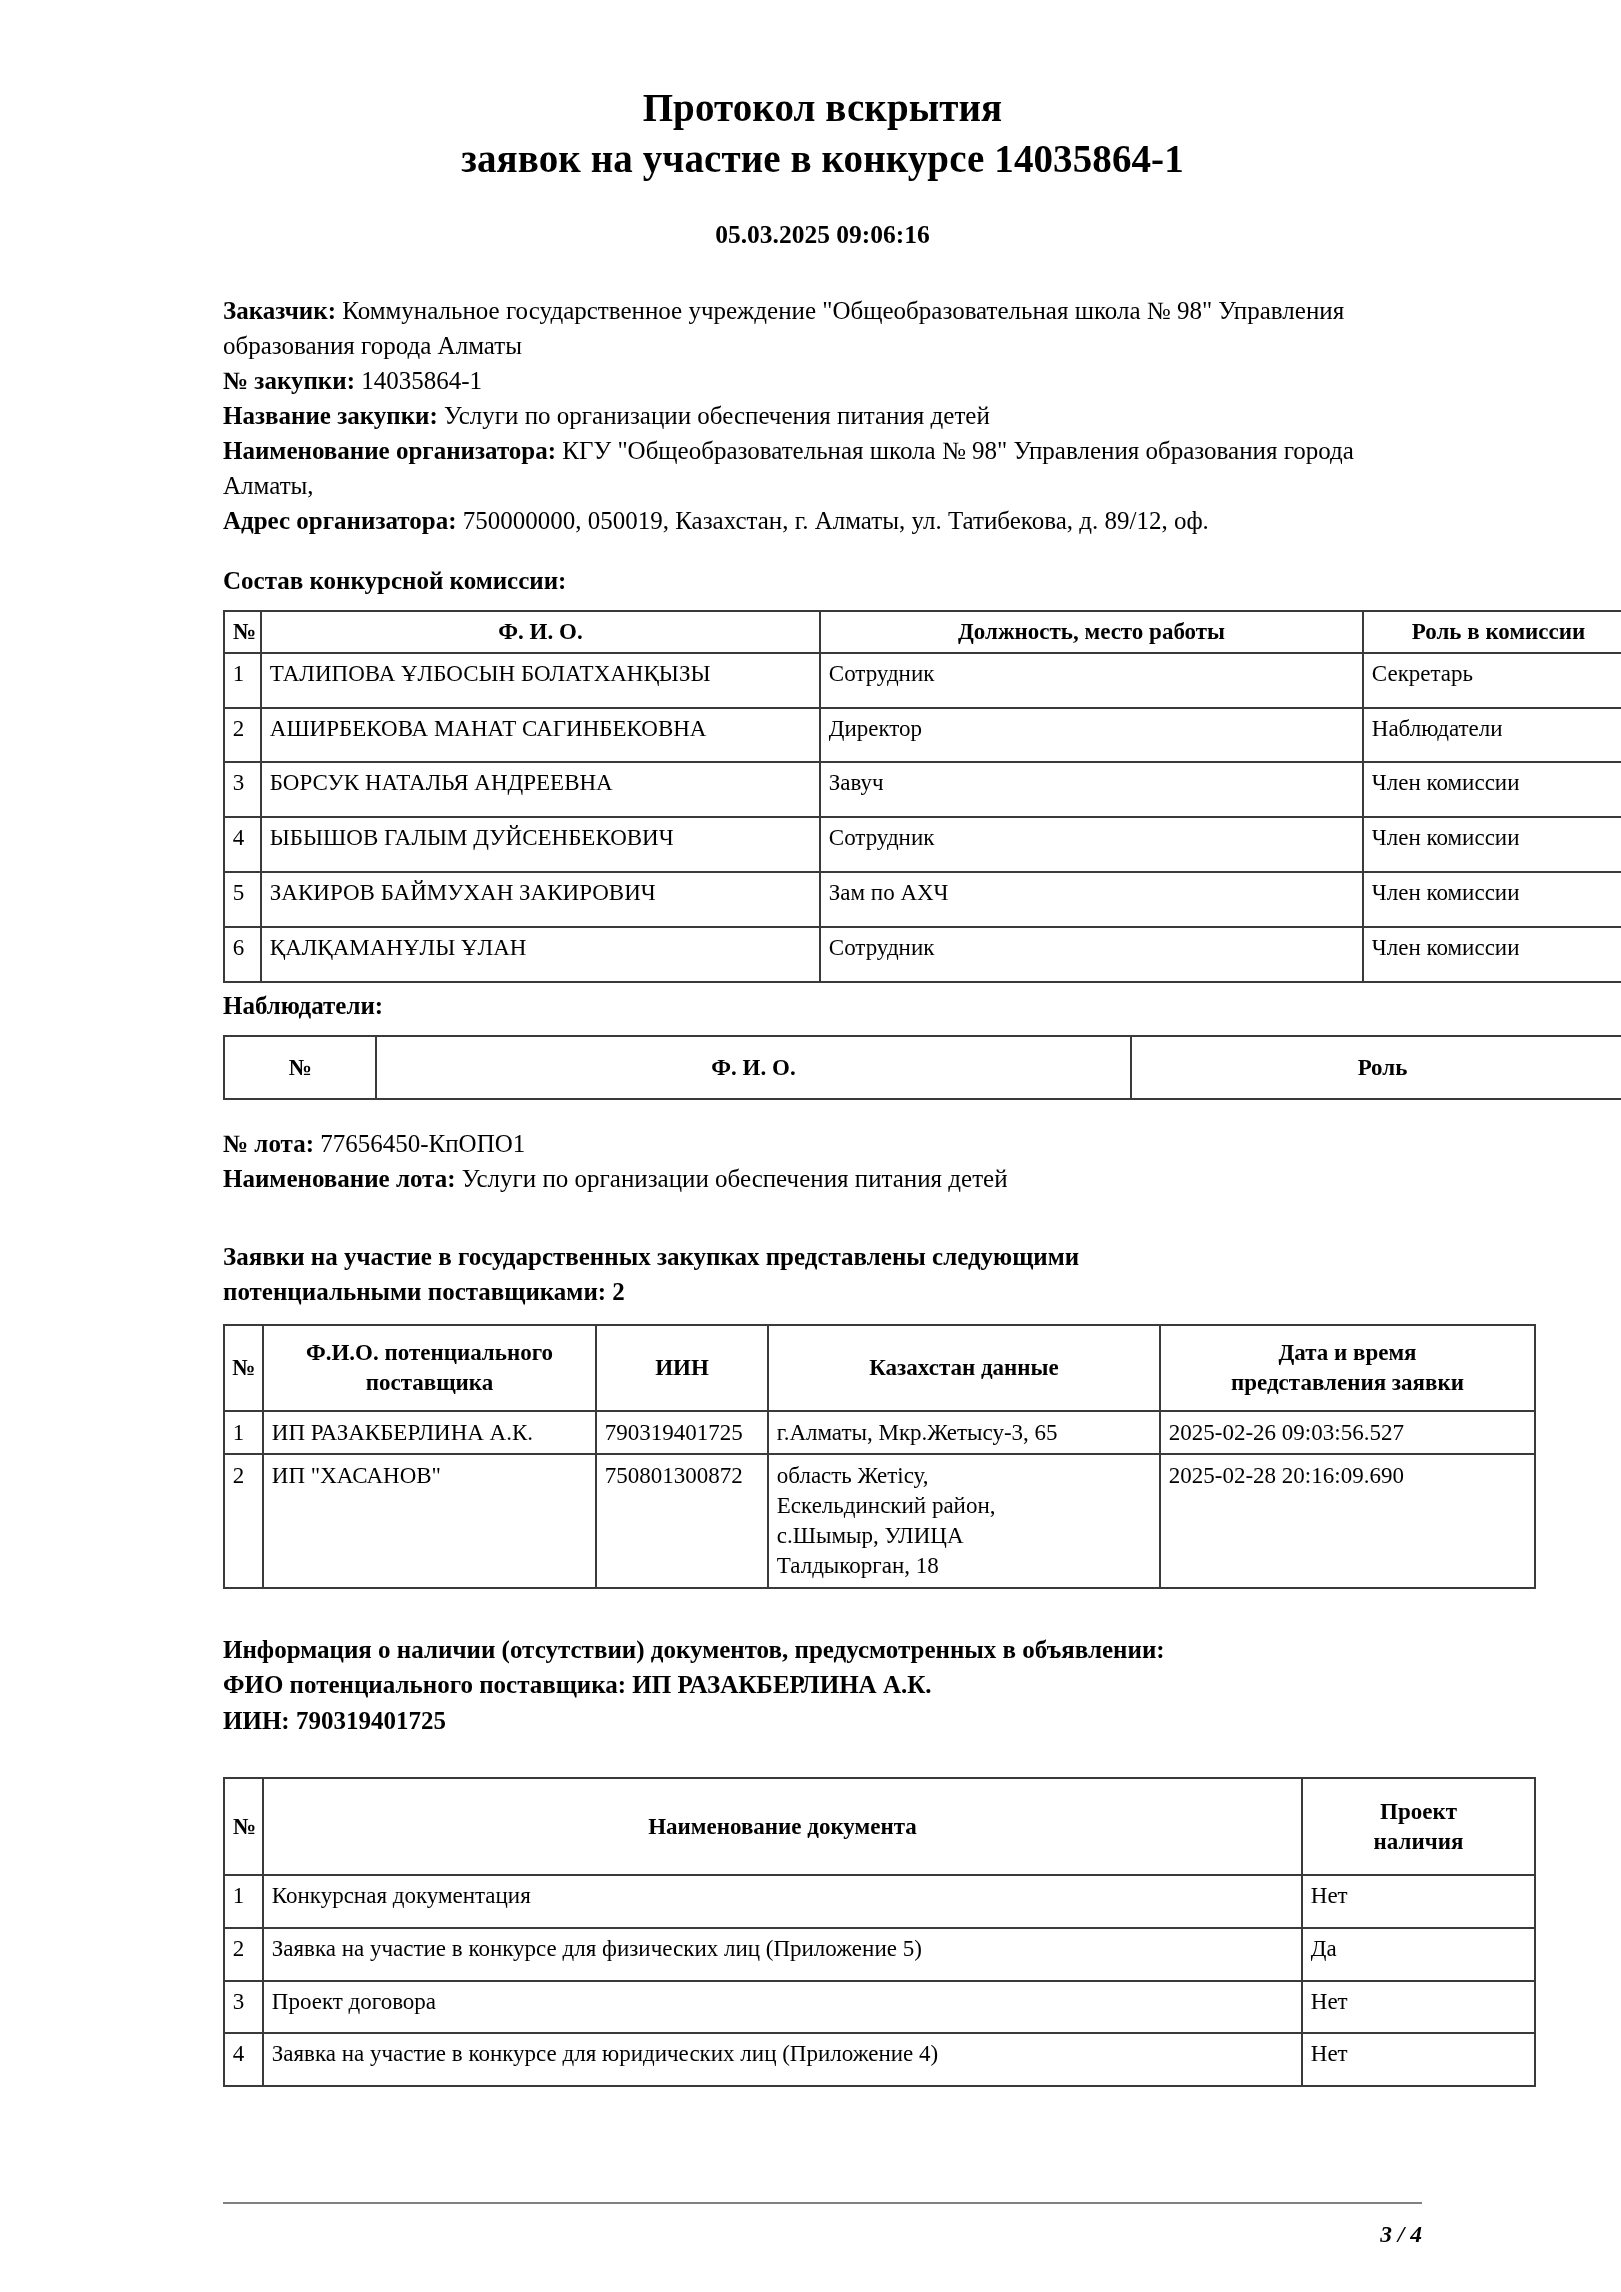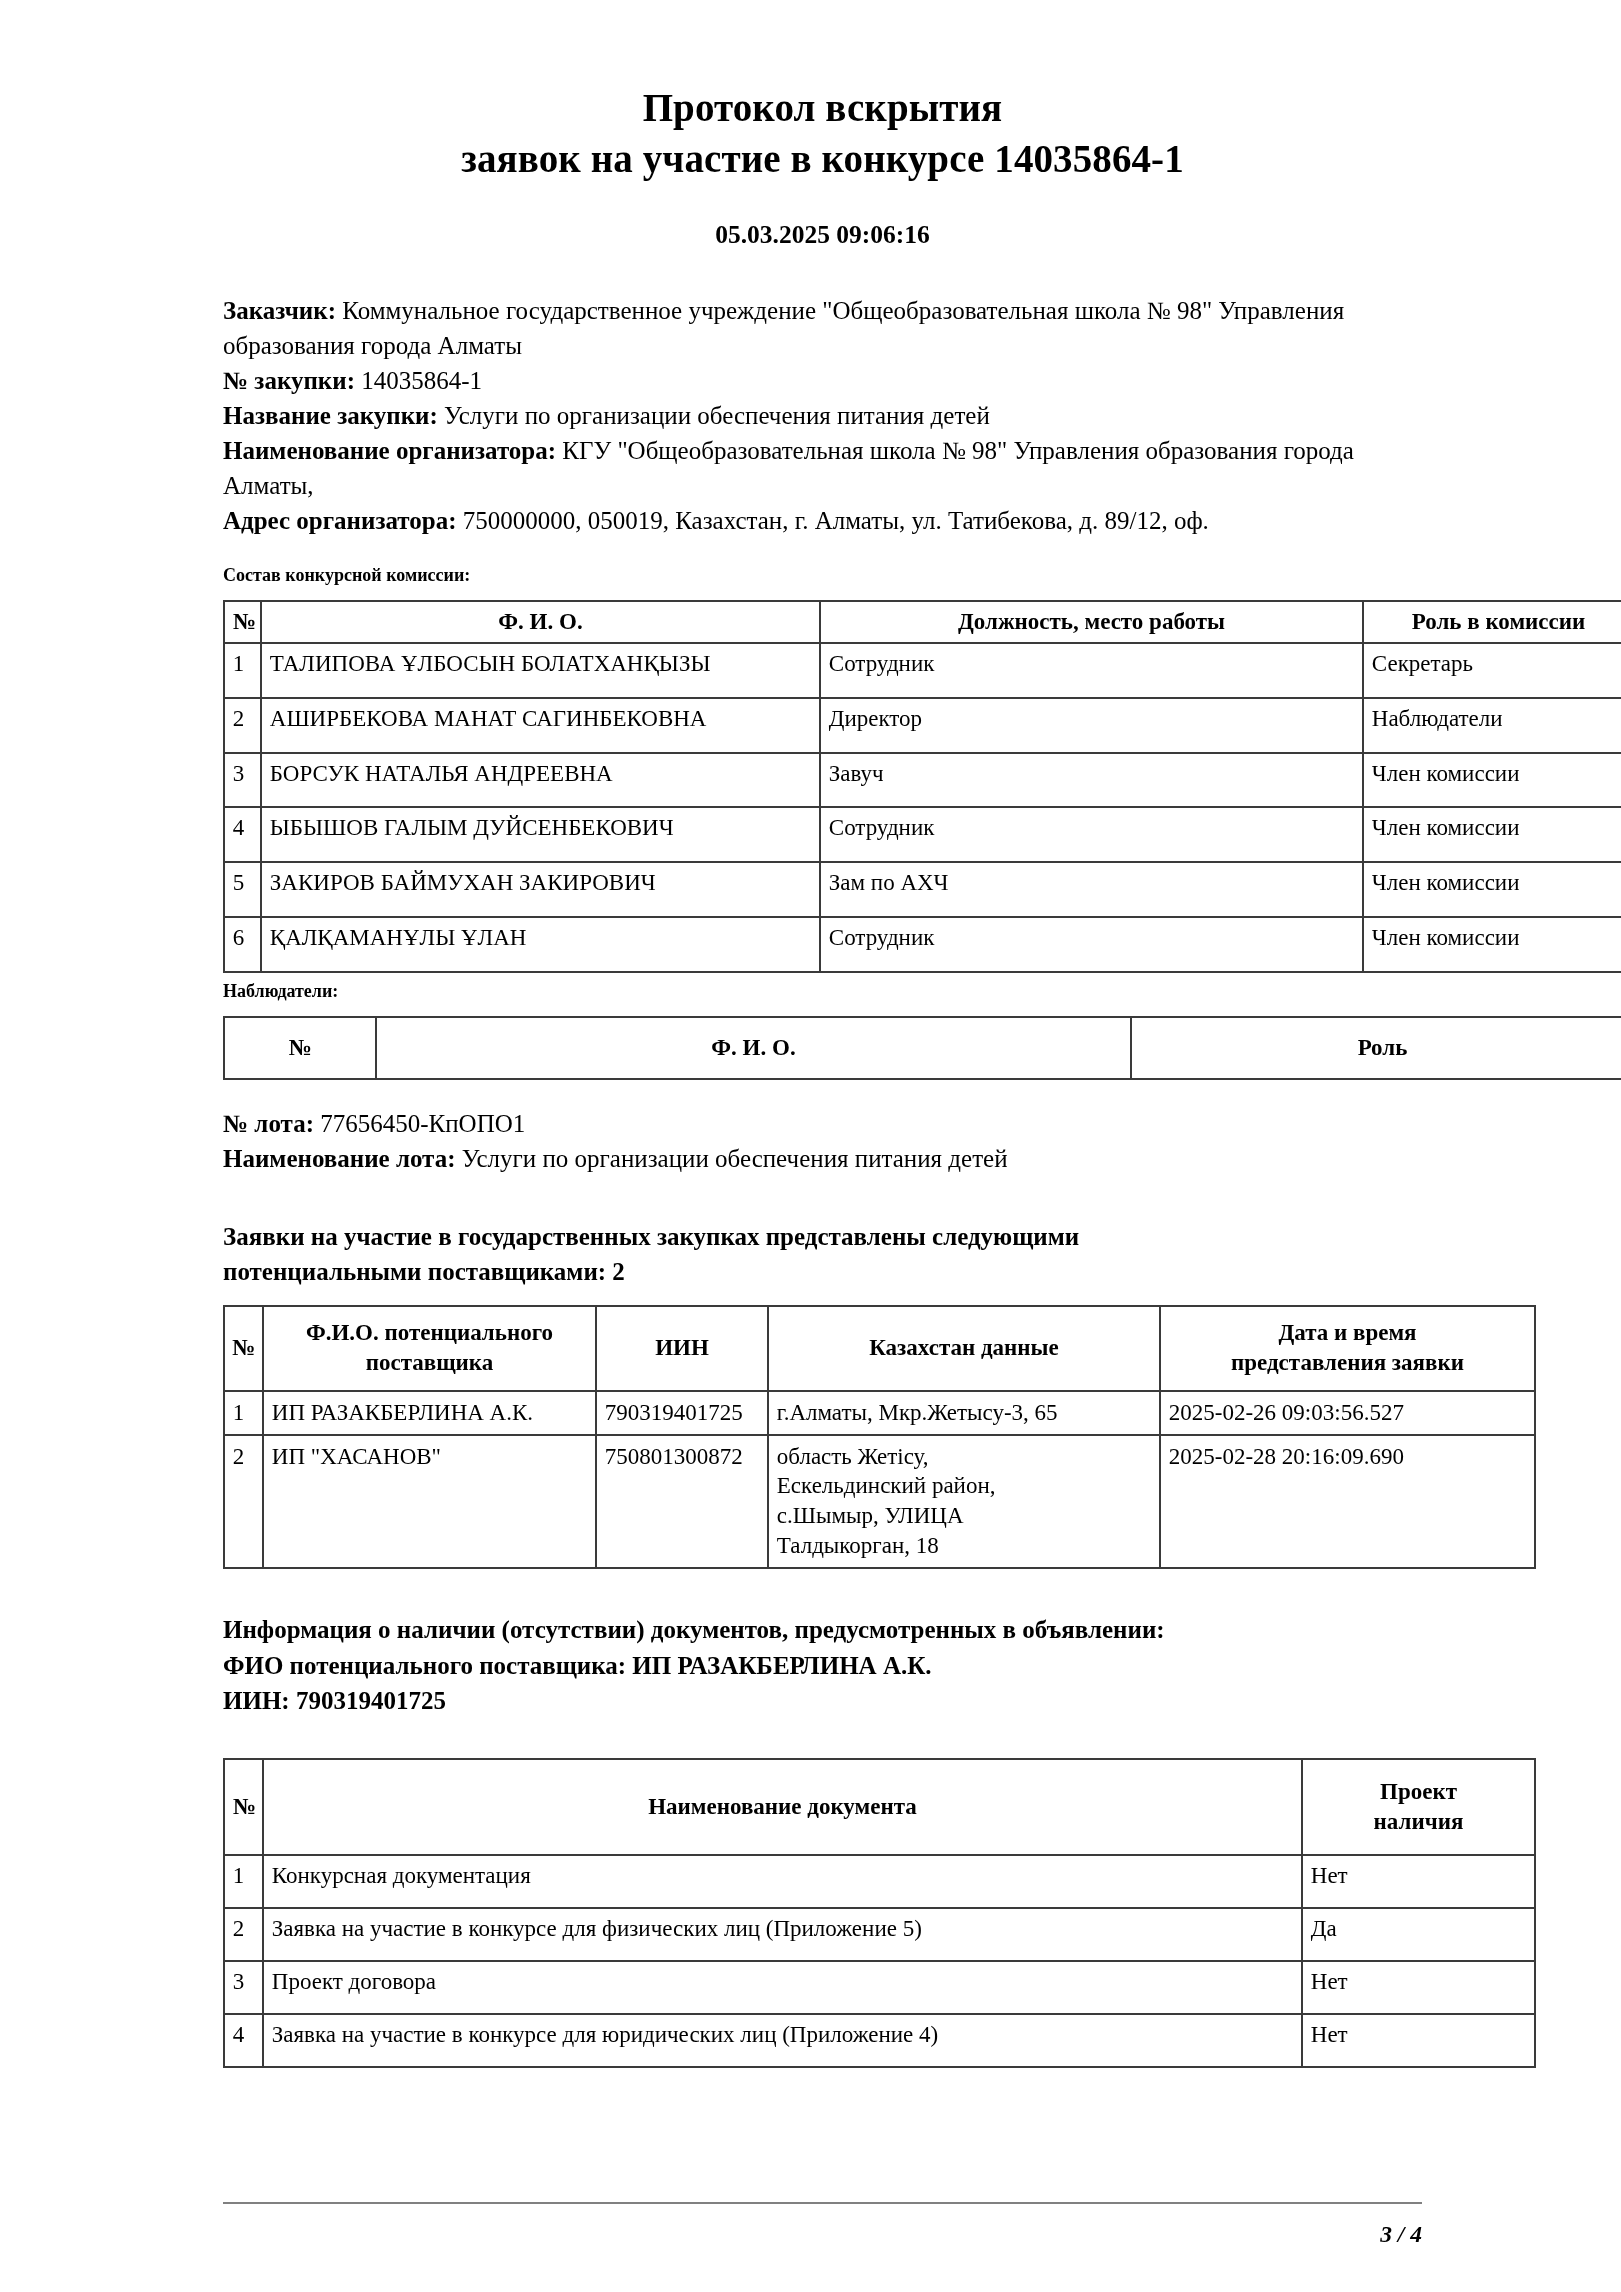--- a/index.html
+++ b/index.html
@@ -46,21 +46,21 @@
     margin-top: 43px;
     font-size: 25px;
     line-height: 1.40;
   }
   .info-line { margin: 0; }
   .info-line b { font-weight: bold; }
 
   
   .section-heading {
     font-weight: bold;
-    font-size: 18px;
+    font-size: 25px;
     margin: 0;
     line-height: 1.40;
   }
   .sh-commission { margin-top: 25.5px; margin-bottom: 11.8px; }
   .sh-observers  { margin-top: 5.9px; margin-bottom: 11.8px; }
 
   
   table.doc-table {
     border-collapse: collapse;
     width: 100%;

